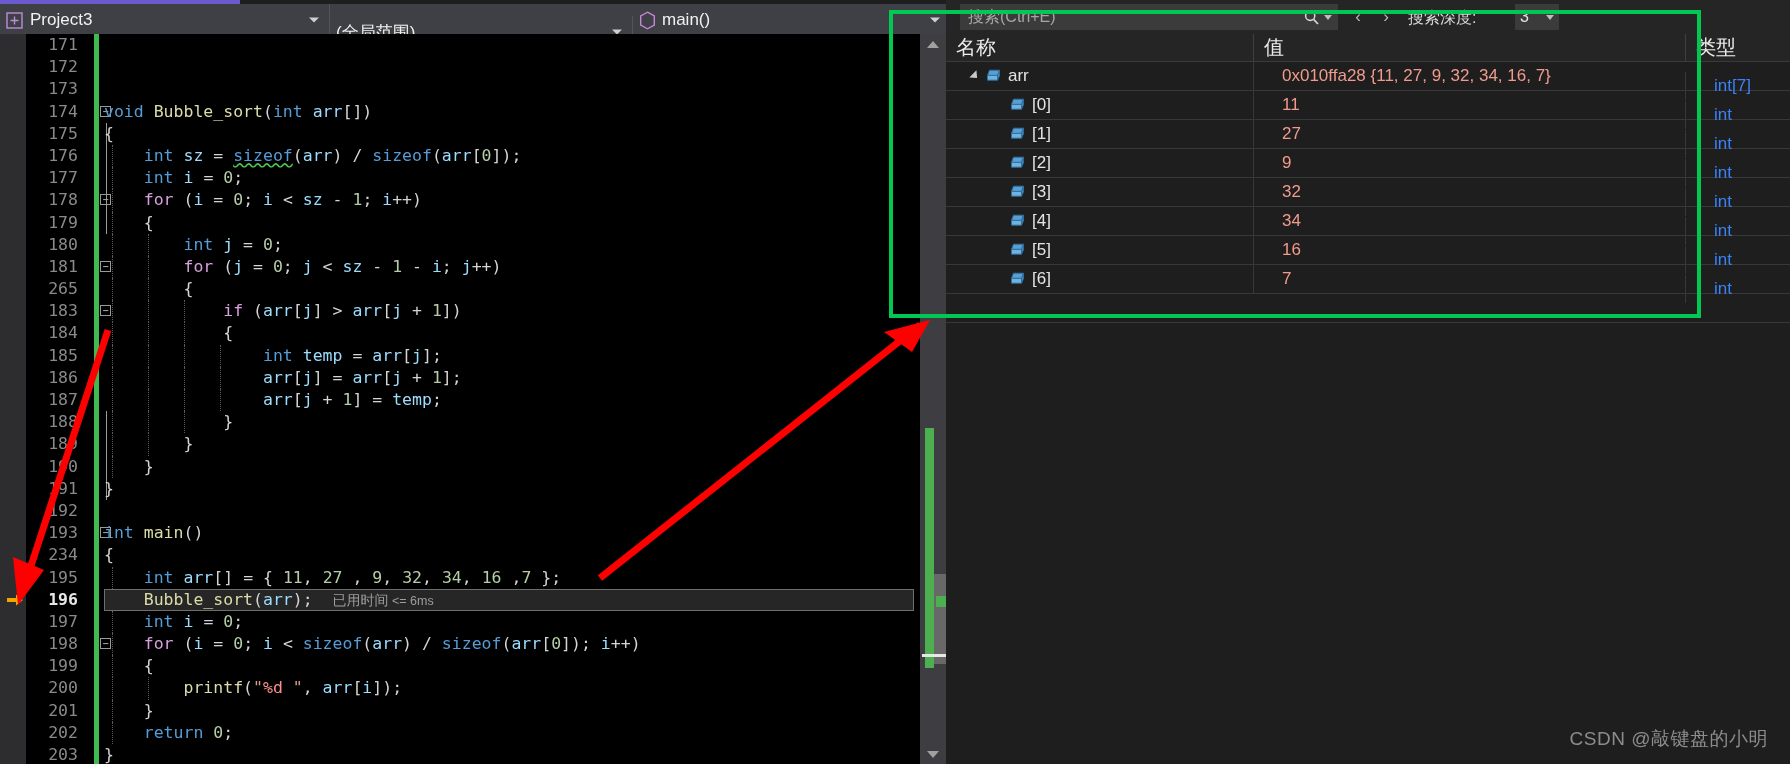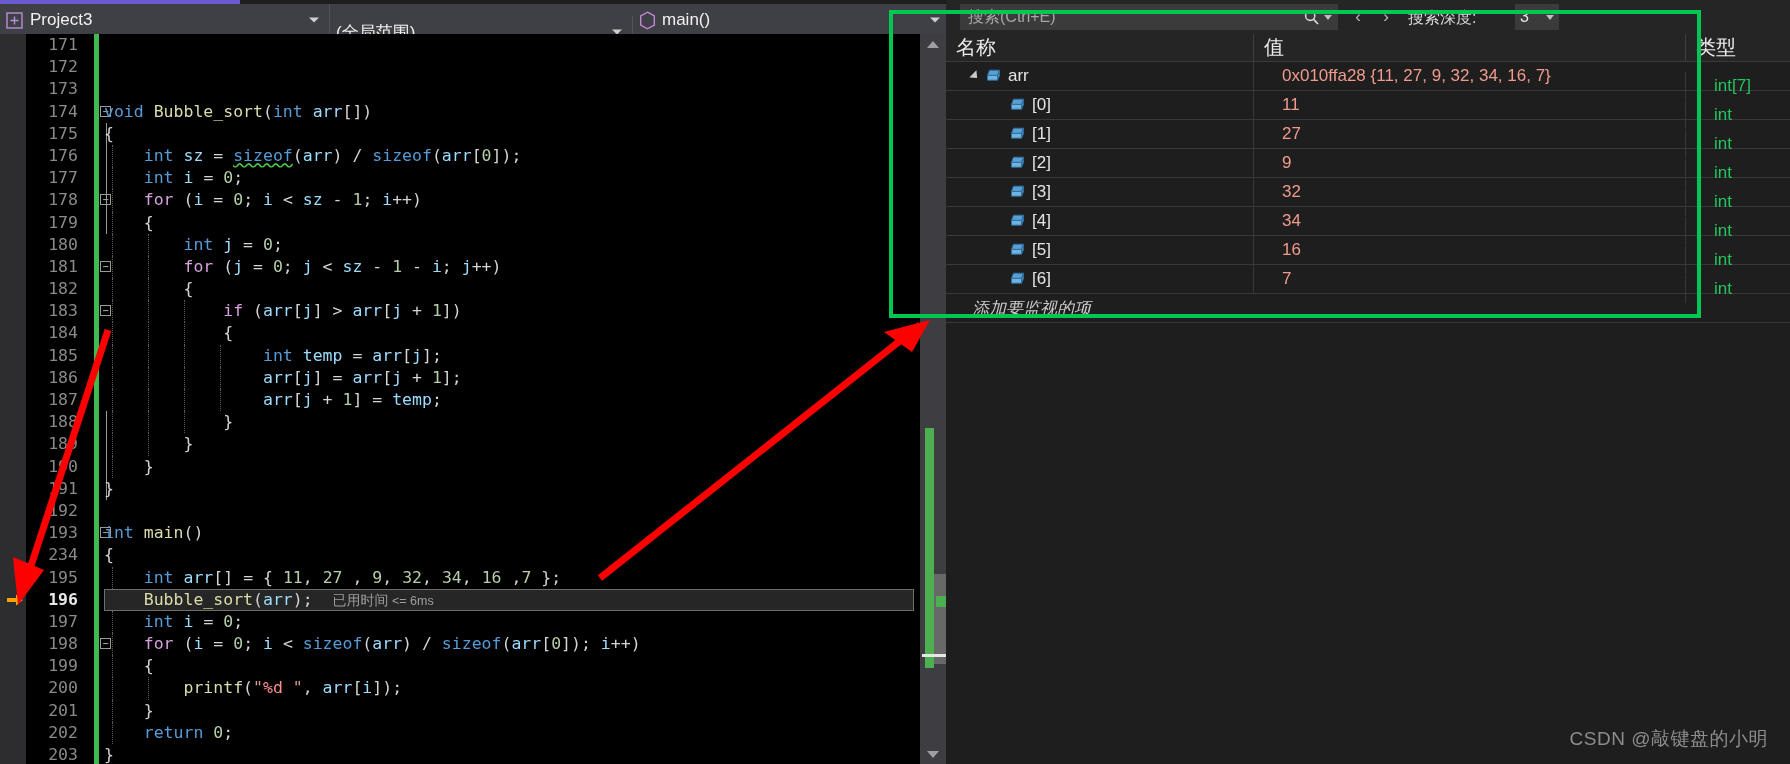--- a/index.html
+++ b/index.html
@@ -196,21 +196,21 @@
   .c-value { width: 432px; flex: 0 0 432px; }
   .c-type  { flex: 1 1 auto; }
 
   .grid-row {
     display: flex; height: 29px; align-items: center;
     border-bottom: 1px solid #383838; font-size: 17px;
   }
   .grid-row .cell { height: 100%; display: flex; align-items: center; padding-left: 28px; }
   .grid-row .cell + .cell { border-left: 1px solid #383838; }
   .val { color: #f09b8c; }
-  .typecell { color: #22c55e; margin-top: 20px; }
+  .typecell { color: #3b82f6; margin-top: 20px; }
   .expander {
     width: 0; height: 0; margin-right: 6px;
     border-top: 5px solid transparent; border-bottom: 5px solid transparent;
     border-left: 6px solid #c9c9c9;
     transform: rotate(45deg); flex: 0 0 auto;
   }
   .cube { width: 19px; height: 17px; margin-right: 5px; flex: 0 0 auto; }
   .indent-0 { padding-left: 26px !important; }
   .indent-1 { padding-left: 62px !important; }
   .addrow {
@@ -272,21 +272,21 @@
         <div class="line"><div class="lno">172</div><div class="changebar"></div><div class="code-text"></div></div>
         <div class="line"><div class="lno">173</div><div class="changebar"></div><div class="code-text"></div></div>
         <div class="line"><div class="lno">174</div><div class="changebar"></div><div class="fold">−</div><div class="code-text"><span class="kw">void</span>&nbsp;<span class="fn">Bubble_sort</span><span class="pun">(</span><span class="kw">int</span>&nbsp;<span class="var">arr</span><span class="pun">[])</span></div></div>
         <div class="line"><div class="lno">175</div><div class="changebar"></div><div class="srcblock" style="left: 106px;"></div><div class="code-text"><span class="pun">{</span></div></div>
         <div class="line"><div class="lno">176</div><div class="changebar"></div><div class="srcblock" style="left: 106px;"></div><div class="guide" style="left: 112px;"></div><div class="code-text">&nbsp;&nbsp;&nbsp;&nbsp;<span class="kw">int</span>&nbsp;<span class="var">sz</span>&nbsp;<span class="pun">=</span>&nbsp;<span class="kw"><span class="squiggle">sizeof</span></span><span class="pun">(</span><span class="var">arr</span><span class="pun">)</span>&nbsp;<span class="pun">/</span>&nbsp;<span class="kw">sizeof</span><span class="pun">(</span><span class="var">arr</span><span class="pun">[</span><span class="num">0</span><span class="pun">]);</span></div></div>
         <div class="line"><div class="lno">177</div><div class="changebar"></div><div class="srcblock" style="left: 106px;"></div><div class="guide" style="left: 112px;"></div><div class="code-text">&nbsp;&nbsp;&nbsp;&nbsp;<span class="kw">int</span>&nbsp;<span class="var">i</span>&nbsp;<span class="pun">=</span>&nbsp;<span class="num">0</span><span class="pun">;</span></div></div>
         <div class="line"><div class="lno">178</div><div class="changebar"></div><div class="fold">−</div><div class="srcblock" style="left: 106px;"></div><div class="guide" style="left: 112px;"></div><div class="code-text">&nbsp;&nbsp;&nbsp;&nbsp;<span class="kw2">for</span>&nbsp;<span class="pun">(</span><span class="var">i</span>&nbsp;<span class="pun">=</span>&nbsp;<span class="num">0</span><span class="pun">;</span>&nbsp;<span class="var">i</span>&nbsp;<span class="pun">&lt;</span>&nbsp;<span class="var">sz</span>&nbsp;<span class="pun">-</span>&nbsp;<span class="num">1</span><span class="pun">;</span>&nbsp;<span class="var">i</span><span class="pun">++)</span></div></div>
         <div class="line"><div class="lno">179</div><div class="changebar"></div><div class="srcblock" style="left: 106px;"></div><div class="guide" style="left: 112px;"></div><div class="code-text">&nbsp;&nbsp;&nbsp;&nbsp;<span class="pun">{</span></div></div>
         <div class="line"><div class="lno">180</div><div class="changebar"></div><div class="guide" style="left: 112px;"></div><div class="guide" style="left: 148px;"></div><div class="code-text">&nbsp;&nbsp;&nbsp;&nbsp;&nbsp;&nbsp;&nbsp;&nbsp;<span class="kw">int</span>&nbsp;<span class="var">j</span>&nbsp;<span class="pun">=</span>&nbsp;<span class="num">0</span><span class="pun">;</span></div></div>
         <div class="line"><div class="lno">181</div><div class="changebar"></div><div class="fold">−</div><div class="guide" style="left: 112px;"></div><div class="guide" style="left: 148px;"></div><div class="code-text">&nbsp;&nbsp;&nbsp;&nbsp;&nbsp;&nbsp;&nbsp;&nbsp;<span class="kw2">for</span>&nbsp;<span class="pun">(</span><span class="var">j</span>&nbsp;<span class="pun">=</span>&nbsp;<span class="num">0</span><span class="pun">;</span>&nbsp;<span class="var">j</span>&nbsp;<span class="pun">&lt;</span>&nbsp;<span class="var">sz</span>&nbsp;<span class="pun">-</span>&nbsp;<span class="num">1</span>&nbsp;<span class="pun">-</span>&nbsp;<span class="var">i</span><span class="pun">;</span>&nbsp;<span class="var">j</span><span class="pun">++)</span></div></div>
-        <div class="line"><div class="lno">182</div><div class="changebar"></div><div class="guide" style="left: 112px;"></div><div class="guide" style="left: 148px;"></div><div class="code-text">&nbsp;&nbsp;&nbsp;&nbsp;&nbsp;&nbsp;&nbsp;&nbsp;<span class="pun">{</span></div></div>
+        <div class="line"><div class="lno">265</div><div class="changebar"></div><div class="guide" style="left: 112px;"></div><div class="guide" style="left: 148px;"></div><div class="code-text">&nbsp;&nbsp;&nbsp;&nbsp;&nbsp;&nbsp;&nbsp;&nbsp;<span class="pun">{</span></div></div>
         <div class="line"><div class="lno">183</div><div class="changebar"></div><div class="fold">−</div><div class="guide" style="left: 112px;"></div><div class="guide" style="left: 148px;"></div><div class="guide" style="left: 184px;"></div><div class="code-text">&nbsp;&nbsp;&nbsp;&nbsp;&nbsp;&nbsp;&nbsp;&nbsp;&nbsp;&nbsp;&nbsp;&nbsp;<span class="kw2">if</span>&nbsp;<span class="pun">(</span><span class="var">arr</span><span class="pun">[</span><span class="var">j</span><span class="pun">]</span>&nbsp;<span class="pun">&gt;</span>&nbsp;<span class="var">arr</span><span class="pun">[</span><span class="var">j</span>&nbsp;<span class="pun">+</span>&nbsp;<span class="num">1</span><span class="pun">])</span></div></div>
         <div class="line"><div class="lno">184</div><div class="changebar"></div><div class="guide" style="left: 112px;"></div><div class="guide" style="left: 148px;"></div><div class="guide" style="left: 184px;"></div><div class="code-text">&nbsp;&nbsp;&nbsp;&nbsp;&nbsp;&nbsp;&nbsp;&nbsp;&nbsp;&nbsp;&nbsp;&nbsp;<span class="pun">{</span></div></div>
         <div class="line"><div class="lno">185</div><div class="changebar"></div><div class="guide" style="left: 112px;"></div><div class="guide" style="left: 148px;"></div><div class="guide" style="left: 184px;"></div><div class="guide" style="left: 220px;"></div><div class="code-text">&nbsp;&nbsp;&nbsp;&nbsp;&nbsp;&nbsp;&nbsp;&nbsp;&nbsp;&nbsp;&nbsp;&nbsp;&nbsp;&nbsp;&nbsp;&nbsp;<span class="kw">int</span>&nbsp;<span class="var">temp</span>&nbsp;<span class="pun">=</span>&nbsp;<span class="var">arr</span><span class="pun">[</span><span class="var">j</span><span class="pun">];</span></div></div>
         <div class="line"><div class="lno">186</div><div class="changebar"></div><div class="guide" style="left: 112px;"></div><div class="guide" style="left: 148px;"></div><div class="guide" style="left: 184px;"></div><div class="guide" style="left: 220px;"></div><div class="code-text">&nbsp;&nbsp;&nbsp;&nbsp;&nbsp;&nbsp;&nbsp;&nbsp;&nbsp;&nbsp;&nbsp;&nbsp;&nbsp;&nbsp;&nbsp;&nbsp;<span class="var">arr</span><span class="pun">[</span><span class="var">j</span><span class="pun">]</span>&nbsp;<span class="pun">=</span>&nbsp;<span class="var">arr</span><span class="pun">[</span><span class="var">j</span>&nbsp;<span class="pun">+</span>&nbsp;<span class="num">1</span><span class="pun">];</span></div></div>
         <div class="line"><div class="lno">187</div><div class="changebar"></div><div class="guide" style="left: 112px;"></div><div class="guide" style="left: 148px;"></div><div class="guide" style="left: 184px;"></div><div class="guide" style="left: 220px;"></div><div class="code-text">&nbsp;&nbsp;&nbsp;&nbsp;&nbsp;&nbsp;&nbsp;&nbsp;&nbsp;&nbsp;&nbsp;&nbsp;&nbsp;&nbsp;&nbsp;&nbsp;<span class="var">arr</span><span class="pun">[</span><span class="var">j</span>&nbsp;<span class="pun">+</span>&nbsp;<span class="num">1</span><span class="pun">]</span>&nbsp;<span class="pun">=</span>&nbsp;<span class="var">temp</span><span class="pun">;</span></div></div>
         <div class="line"><div class="lno">188</div><div class="changebar"></div><div class="srcblock" style="left: 106px;"></div><div class="guide" style="left: 112px;"></div><div class="guide" style="left: 148px;"></div><div class="guide" style="left: 184px;"></div><div class="code-text">&nbsp;&nbsp;&nbsp;&nbsp;&nbsp;&nbsp;&nbsp;&nbsp;&nbsp;&nbsp;&nbsp;&nbsp;<span class="pun">}</span></div></div>
         <div class="line"><div class="lno">189</div><div class="changebar"></div><div class="srcblock" style="left: 106px;"></div><div class="guide" style="left: 112px;"></div><div class="guide" style="left: 148px;"></div><div class="code-text">&nbsp;&nbsp;&nbsp;&nbsp;&nbsp;&nbsp;&nbsp;&nbsp;<span class="pun">}</span></div></div>
         <div class="line"><div class="lno">190</div><div class="changebar"></div><div class="srcblock" style="left: 106px;"></div><div class="guide" style="left: 112px;"></div><div class="code-text">&nbsp;&nbsp;&nbsp;&nbsp;<span class="pun">}</span></div></div>
         <div class="line"><div class="lno">191</div><div class="changebar"></div><div class="srcblock" style="left: 106px;"></div><div class="code-text"><span class="pun">}</span></div></div>
         <div class="line"><div class="lno">192</div><div class="changebar"></div><div class="code-text"></div></div>
@@ -440,23 +440,20 @@
                   <path d="M3.5 7.4 L13.5 7.4 L13.5 12.2 L3.5 12.2 Z" fill="#6fb3e0" stroke="#2f6f9f" stroke-width="1"></path>
                   <path d="M13.5 7.4 L15.5 2.2 L15.5 7.6 L13.5 12.2 Z" fill="#4a8cc2" stroke="#2f6f9f" stroke-width="1"></path>
                 </svg></span>
               <span>[6]</span>
             </div>
             <div class="cell c-value val">7</div>
             <div class="cell c-type typecell">int</div>
           </div>
         </div>
       <div class="addrow">
-        <div class="cell c-name">
-          <span class="add-text">添加要监视的项</span>
-        </div>
         <div class="cell c-value"></div>
         <div class="cell c-type"></div>
       </div>
     </div>
   </div>
 
   <div class="green-rect"></div>
   <svg class="red-arrow" width="1790" height="764">
     <defs>
       <marker id="ah" markerWidth="6" markerHeight="6" refX="3" refY="3" orient="auto">

